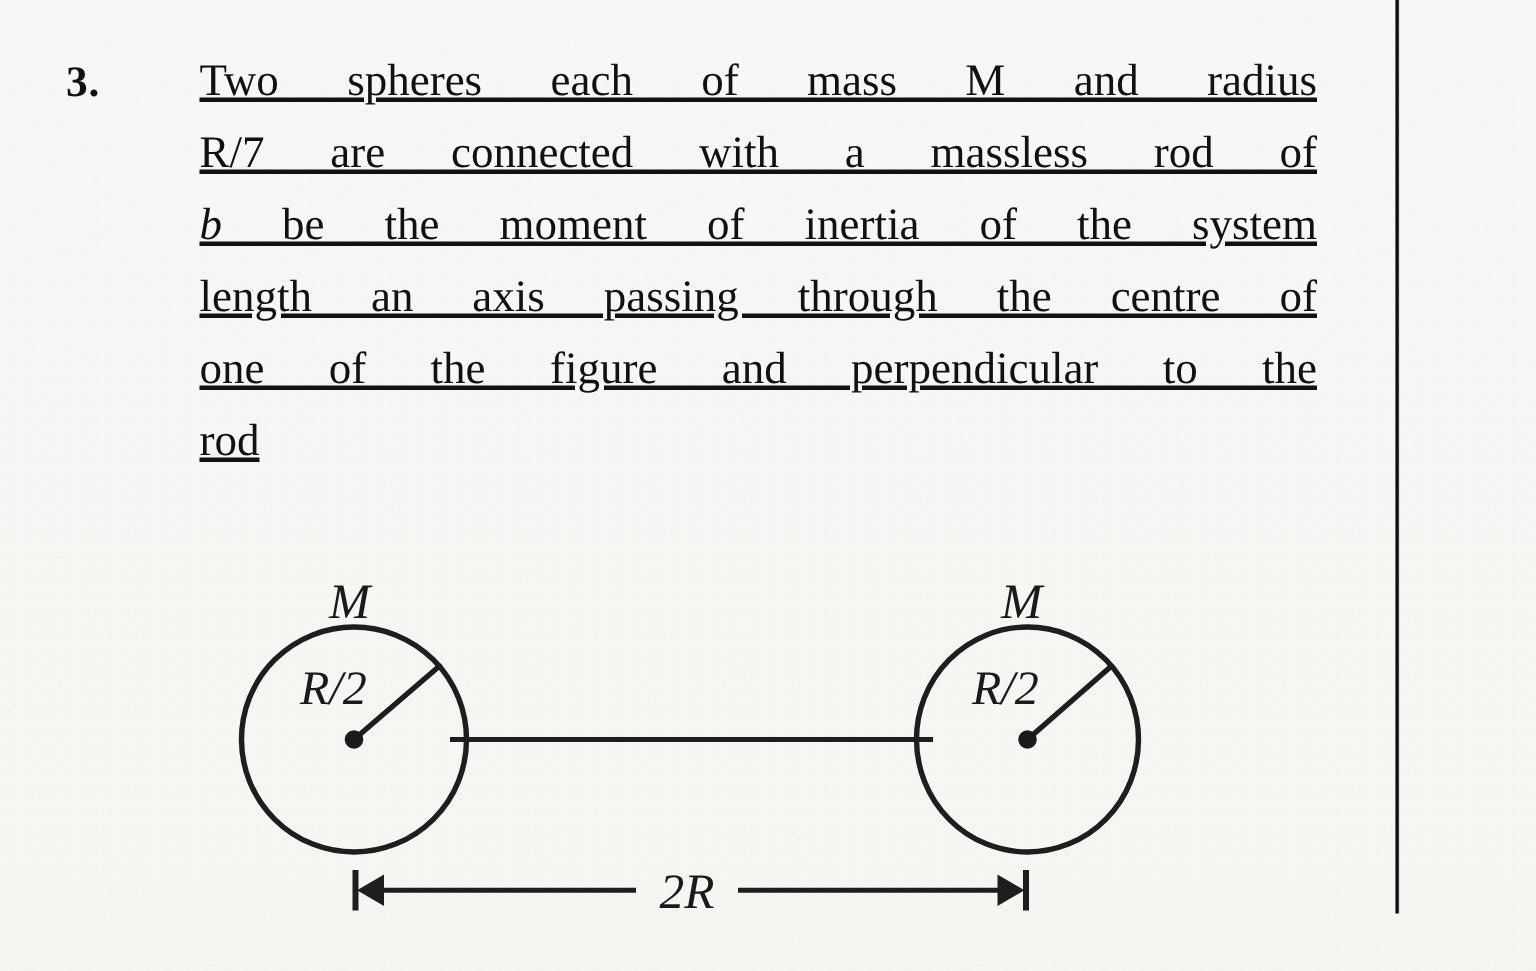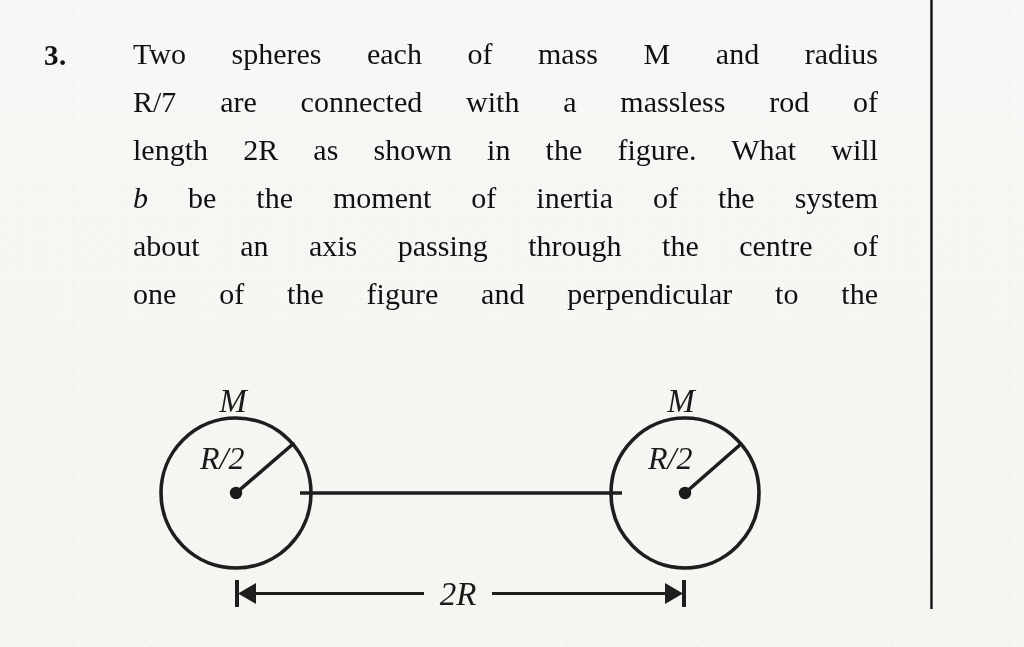--- a/index.html
+++ b/index.html
@@ -57,20 +57,21 @@
   }
   #question-body {
     margin-left: 89px;
     width: 745px;
     font-size: 30px;
     line-height: 48px;
     text-align: justify;
     text-align-last: left;
     -webkit-hyphens: none;
     hyphens: none;
+    text-decoration: underline;
   }
   #question-body .ln {
     display: block;
     white-space: nowrap;
     text-align: justify;
     text-align-last: justify;
   }
   #question-body .ln.last {
     text-align-last: left;
   }
@@ -102,24 +103,24 @@
 
   <div id="gutter-rule"></div>
 
   <div id="question">
 
     <div id="question-number">3.</div>
 
     <div id="question-body">
       <span class="ln">Two spheres each of mass M and radius</span>
       <span class="ln">R/7 are connected with a massless rod of</span>
-      <span class="ln">length 2R as shown in the figure. What will</span>
       <span class="ln"><span class="ital">b</span><span> be the moment of inertia of the system</span></span>
-      <span class="ln">about an axis passing through the centre of</span>
+      <span class="ln">length an axis passing through the centre of</span>
       <span class="ln">one of the figure and perpendicular to the</span>
+      <span class="ln last">rod</span>
     </div>
   </div>
 
   <div id="figure">
     <svg width="930" height="255" viewBox="0 0 930 255" xmlns="http://www.w3.org/2000/svg">
 
       <line x1="300" y1="125" x2="622" y2="125" stroke="#1e1e1e" stroke-width="3.4" stroke-linecap="butt"></line>
 
       <g>
         <ellipse cx="236" cy="125" rx="75" ry="75" fill="none" stroke="#1e1e1e" stroke-width="3.6"></ellipse>

